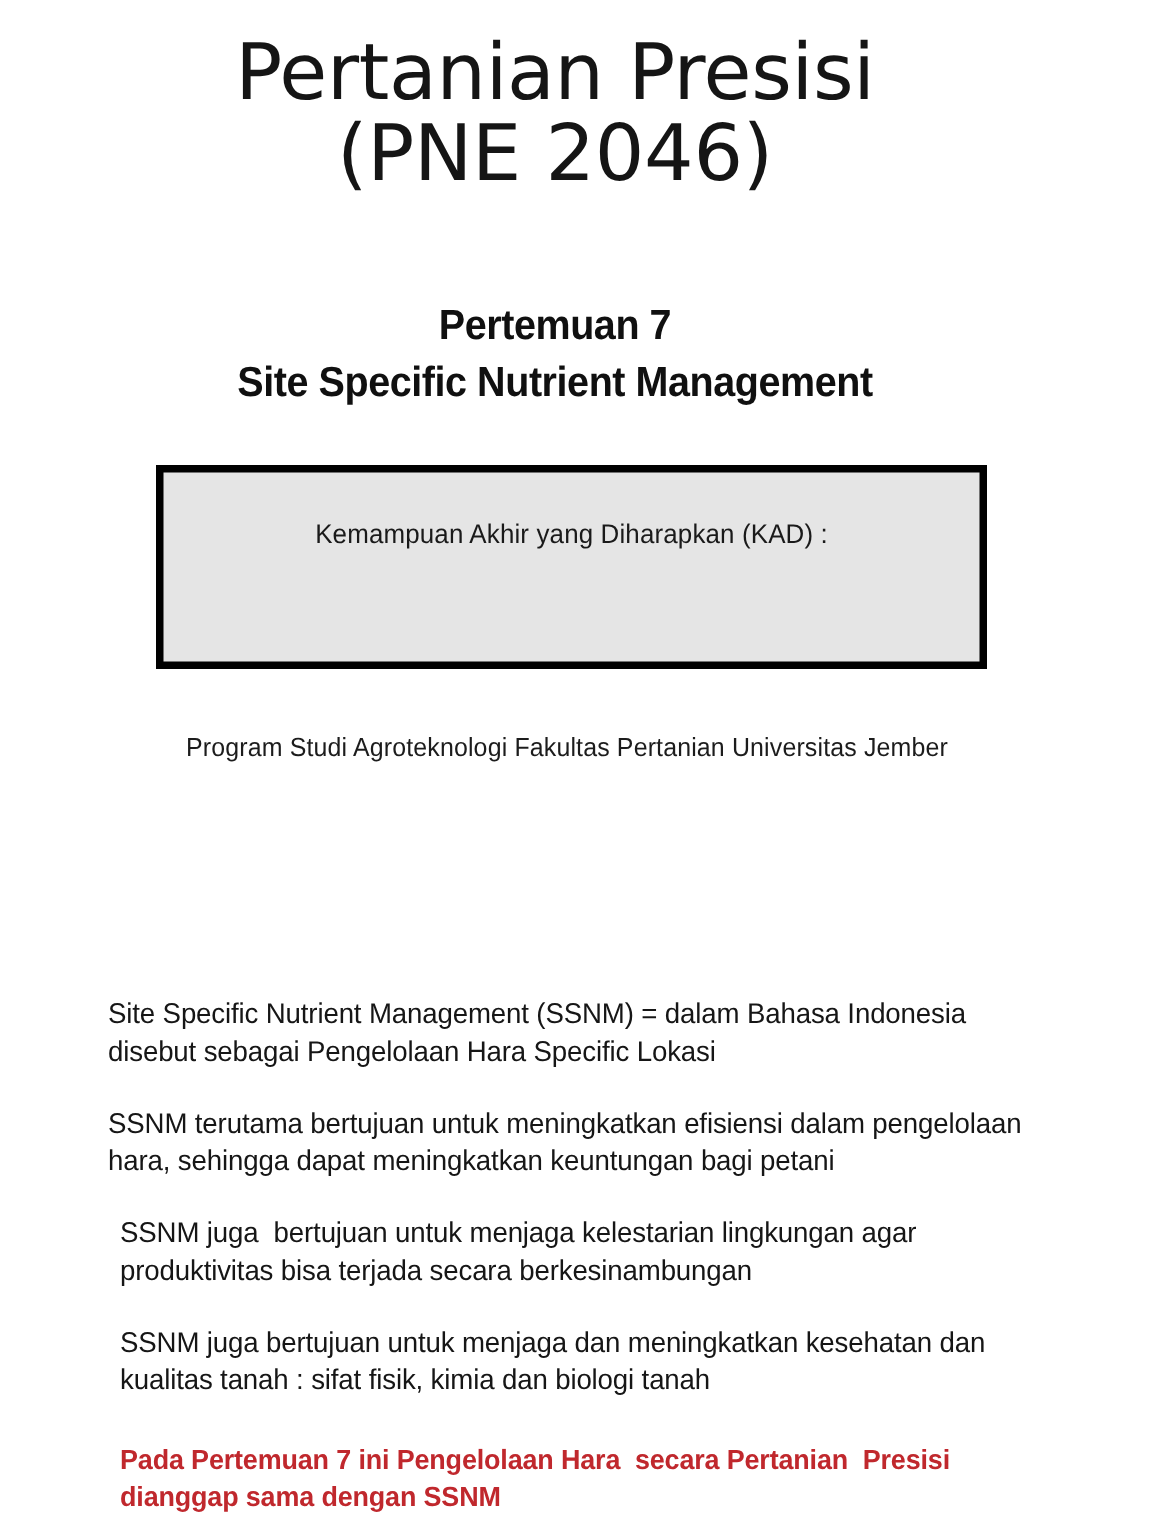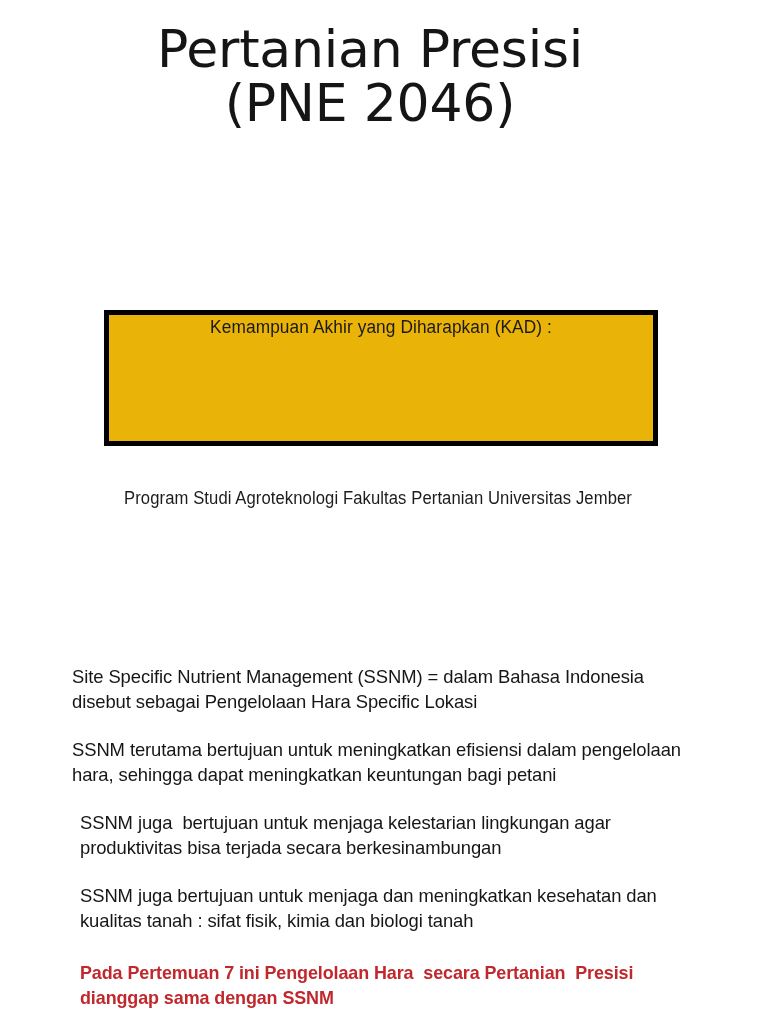--- a/index.html
+++ b/index.html
@@ -63,25 +63,25 @@
 
   
   .kad-box {
     position: absolute;
     left: 104px;
     top: 310px;
     width: 554px;
     height: 136px;
     box-sizing: border-box;
     border: 5px solid #000000;
-    background: #eab308;
+    background: #e5e5e5;
     display: flex;
     flex-direction: column;
     align-items: center;
-    padding-top: 0;
+    padding-top: 29px;
   }
   .kad-heading {
     font-family: "Liberation Sans Narrow", "Liberation Sans", sans-serif;
     font-weight: 400;
     font-size: 18px;
     line-height: 24px;
     letter-spacing: 0.1px;
     color: #1a1a1a;
     transform: scaleX(0.96);
     white-space: pre;
@@ -160,20 +160,24 @@
 </head>
 <body>
 
 <div class="slide">
 
   <div class="title-block">
     <div class="title-line">Pertanian Presisi</div>
     <div class="title-line">(PNE 2046)</div>
   </div>
 
+  <div class="subtitle-block">
+    <div class="subtitle-line">Pertemuan 7</div>
+    <div class="subtitle-line">Site Specific Nutrient Management</div>
+  </div>
 
   <div class="kad-box">
     <div class="kad-heading">Kemampuan Akhir yang Diharapkan (KAD) :</div>
   </div>
 
   <div class="institution">Program Studi Agroteknologi Fakultas Pertanian Universitas Jember</div>
 
   <div class="body-area">
     <div class="para para-1">Site Specific Nutrient Management (SSNM) = dalam Bahasa Indonesia disebut sebagai Pengelolaan Hara Specific Lokasi</div>
     <div class="para para-2">SSNM terutama bertujuan untuk meningkatkan efisiensi dalam pengelolaan hara, sehingga dapat meningkatkan keuntungan bagi petani</div>

